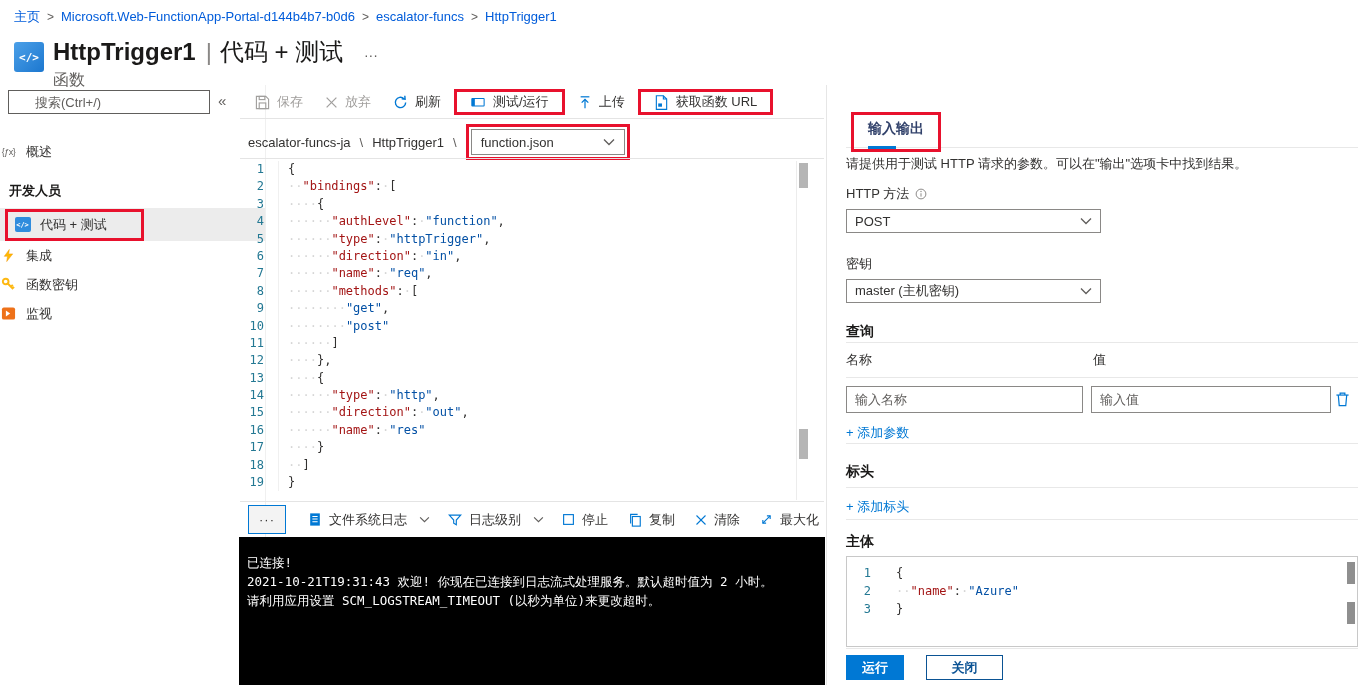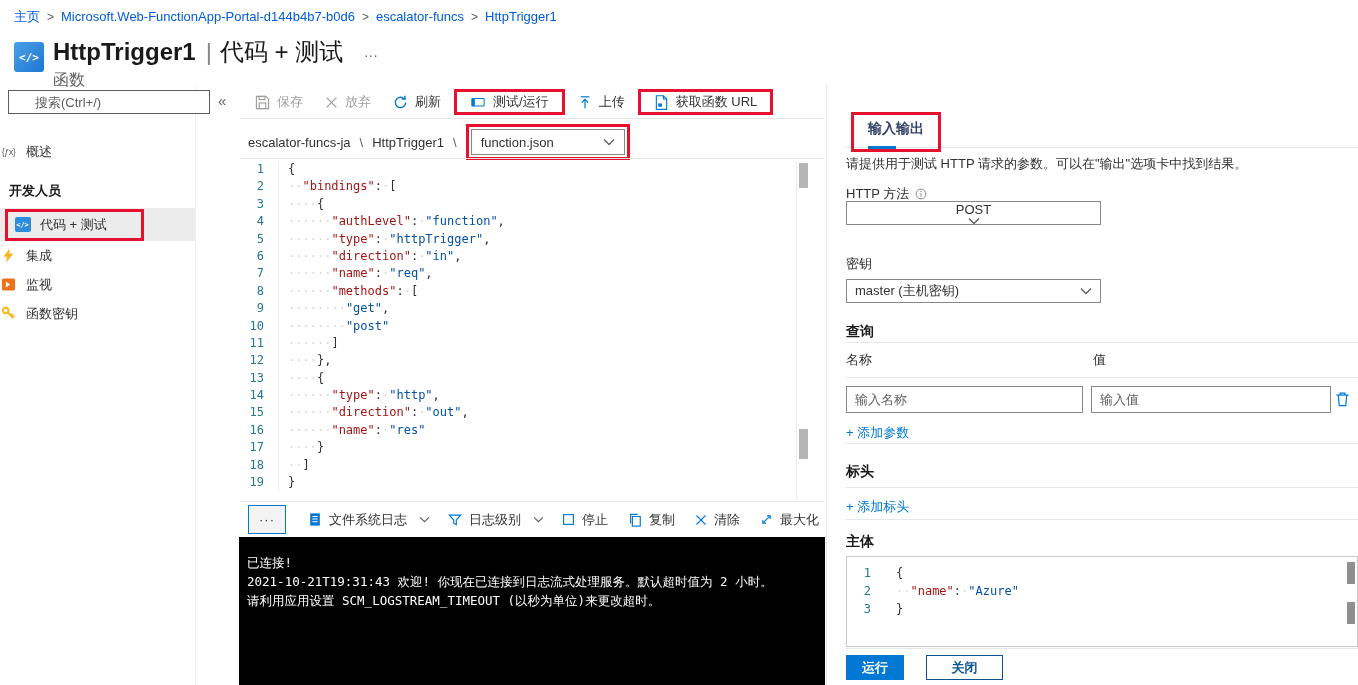--- a/index.html
+++ b/index.html
@@ -16,21 +16,21 @@
   .title-block { position:absolute; top:36px; left:14px; display:flex; }
   .fn-icon { width:30px; height:30px; border-radius:3px; background:linear-gradient(135deg,#4ba0e8,#1c77cf);
              color:#fff; font:bold 11px "DejaVu Sans Mono",monospace; display:flex; align-items:center; justify-content:center; margin-top:6px; }
   .title-text { margin-left:9px; }
   .title-line { font-size:24px; color:#1b1a19; white-space:nowrap; }
   .title-line .t-name { font-weight:bold; }
   .title-line .t-sep { color:#8a8886; font-weight:300; padding:0 8px 0 10px; }
   .title-line .t-more { color:#605e5c; font-size:14px; margin-left:14px; }
   .title-sub { font-size:16px; color:#605e5c; margin-top:2px; }
   
-  .sidebar { position:absolute; top:85px; left:0; width:196px; bottom:0; border-right:1px solid #f0f0f0; font-size:13px; }
+  .sidebar { position:absolute; top:85px; left:0; width:266px; bottom:0; border-right:1px solid #f0f0f0; font-size:13px; }
   .searchrow { position:relative; height:40px; }
   .search-input { position:absolute; top:5px; left:8px; width:202px; height:24px; border:1px solid #605e5c; padding:0 6px 0 26px;
                   font:13px "Liberation Sans",sans-serif; color:#323130; }
   .search-input::placeholder { color:#605e5c; }
   .search-glyph { position:absolute; top:9px; left:14px; }
   .collapse-btn { position:absolute; top:7px; left:218px; color:#605e5c; font-size:15px; cursor:pointer; }
   .nav-item { display:flex; align-items:center; height:29px; cursor:pointer; color:#323130; }
   .nav-item .nico { width:17px; height:16px; display:flex; align-items:center; justify-content:center; margin-right:9px; flex:none; }
   .nav-section { font-weight:bold; color:#1b1a19; padding:16px 0 8px 9px; }
   .nav-selected { background:#ececec; height:33px; padding-left:0; }
@@ -152,35 +152,35 @@
         <svg width="13" height="15" viewBox="0 0 16 16">
             <path d="M9 0.5 L2.8 9 H6.8 L5.8 15.5 L13.2 6 H8.2 Z" fill="#ffb900" stroke="#f0980a" stroke-width="0.6"></path>
           </svg>
       </span>
       <span>集成</span>
     </div>
 
     <div class="nav-item">
       <span class="nico">
         <svg width="15" height="15" viewBox="0 0 16 16">
-            <rect x="1" y="1.5" width="14" height="13" rx="2" fill="#ee7119"></rect>
-            <path d="M5.2 4.8 v6.4 l4.6-3.2 z" fill="#fff"></path>
-          </svg>
-      </span>
-      <span>监视</span>
+            <circle cx="5" cy="4.8" r="3" fill="none" stroke="#fdb813" stroke-width="2.1"></circle>
+            <path d="M7.2 7 L13 12.8 M10.6 10.4 L12.6 8.4 M12.2 12 L14 10.6" stroke="#fdb813" stroke-width="2.1" fill="none"></path>
+          </svg>
+      </span>
+      <span>函数密钥</span>
     </div>
 
     <div class="nav-item">
       <span class="nico">
         <svg width="15" height="15" viewBox="0 0 16 16">
-            <circle cx="5" cy="4.8" r="3" fill="none" stroke="#fdb813" stroke-width="2.1"></circle>
-            <path d="M7.2 7 L13 12.8 M10.6 10.4 L12.6 8.4 M12.2 12 L14 10.6" stroke="#fdb813" stroke-width="2.1" fill="none"></path>
-          </svg>
-      </span>
-      <span>函数密钥</span>
+            <rect x="1" y="1.5" width="14" height="13" rx="2" fill="#ee7119"></rect>
+            <path d="M5.2 4.8 v6.4 l4.6-3.2 z" fill="#fff"></path>
+          </svg>
+      </span>
+      <span>监视</span>
     </div>
   </div>
 
   <div class="toolbar">
     <div class="tb-btn disabled">
       <span>
         <svg width="15" height="15" viewBox="0 0 16 16" fill="none" stroke="#a19f9d" stroke-width="1.2">
             <path d="M1.5 1.5 h10 l3 3 v10 h-13 z"></path>
             <rect x="4.5" y="8.5" width="7" height="6"></rect>
             <rect x="4.5" y="1.5" width="6" height="3.4"></rect>
@@ -367,21 +367,21 @@
     <div class="rp-label" style="top:100px;">
       <span>HTTP 方法</span>
       <span>
         <svg width="12" height="12" viewBox="0 0 16 16" fill="none" stroke="#8a8886" stroke-width="1.3">
             <circle cx="8" cy="8" r="6.5"></circle>
             <line x1="8" y1="7" x2="8" y2="11.5"></line>
             <circle cx="8" cy="4.6" r="0.9" fill="#8a8886" stroke="none"></circle>
           </svg>
       </span>
     </div>
-    <div class="select-box" style="top:116px;flex-direction:column;">
+    <div class="select-box" style="top:124px;">
       <span>POST</span>
       <span>
         <svg width="12" height="8" viewBox="0 0 12 8" fill="none" stroke="#605e5c" stroke-width="1.3">
             <path d="M1 1.5 L6 6.5 L11 1.5"></path>
           </svg>
       </span>
     </div>
 
     <div class="rp-label" style="top:170px;">密钥</div>
     <div class="select-box" style="top:194px;">

